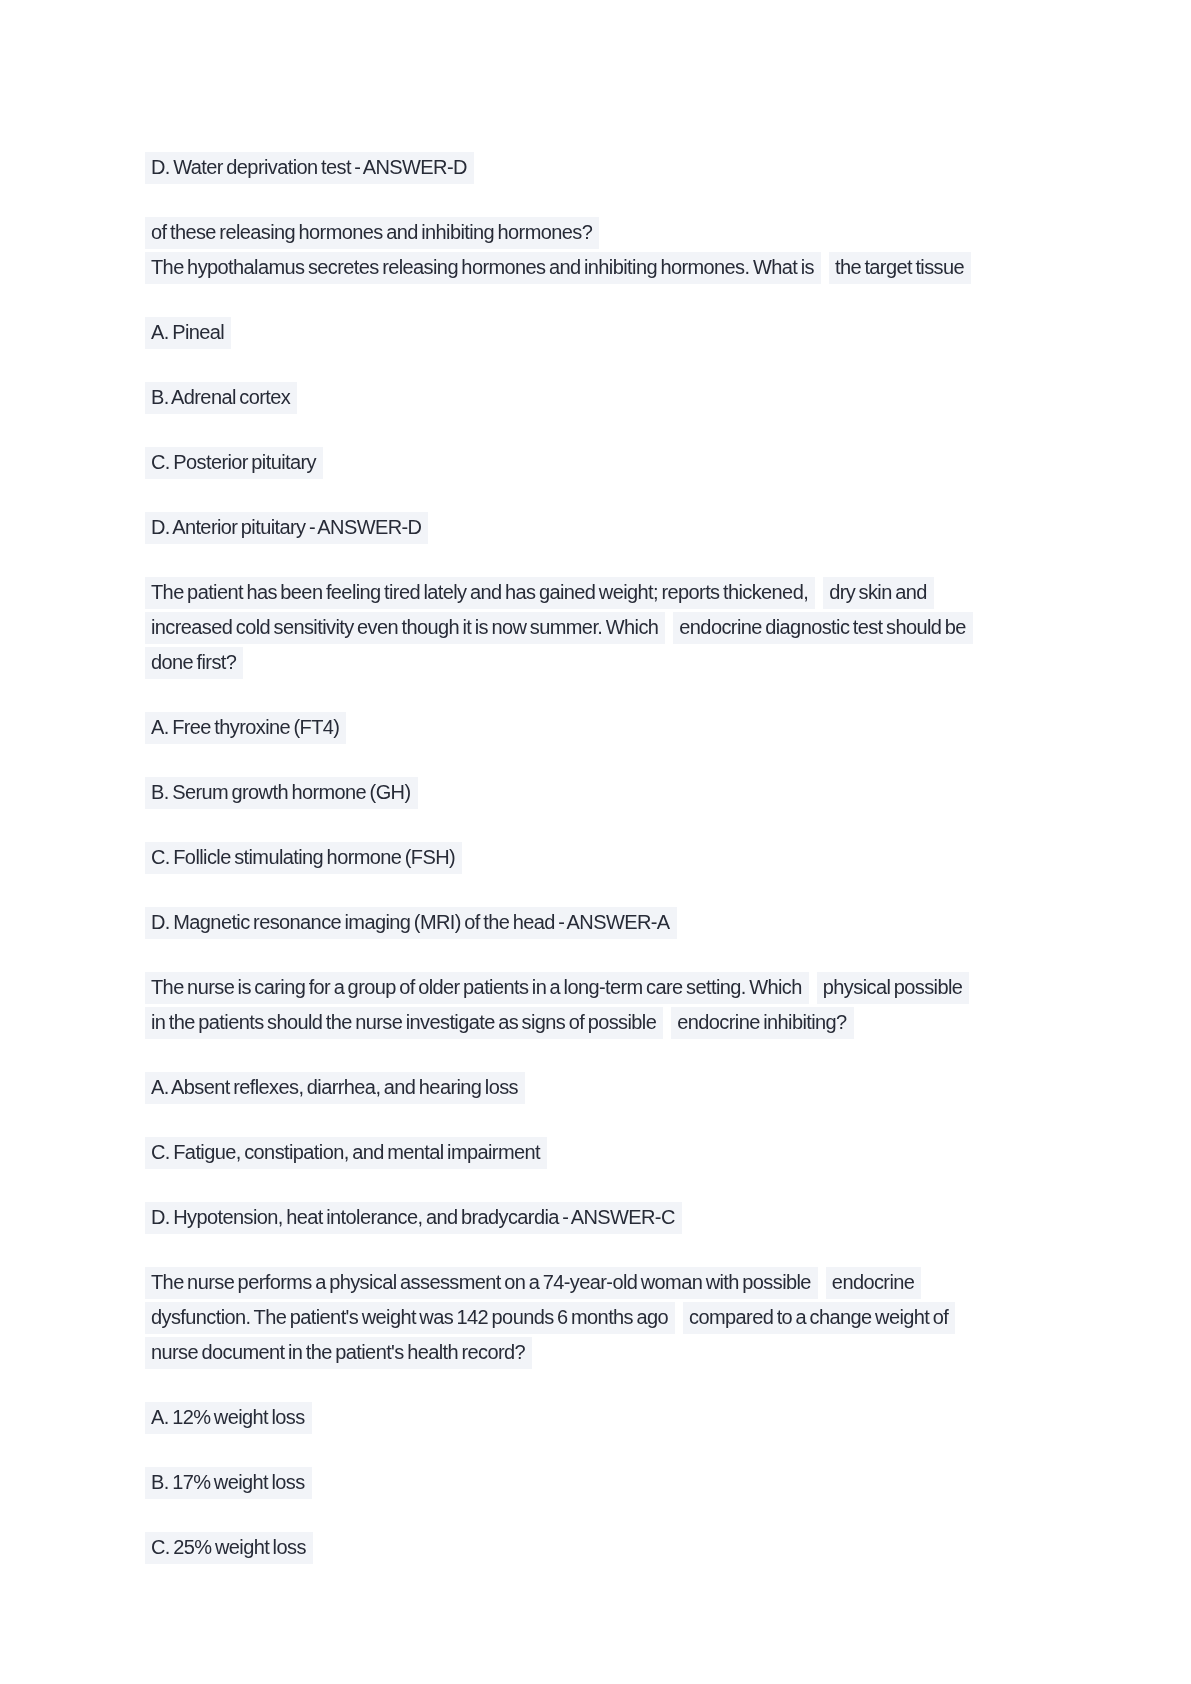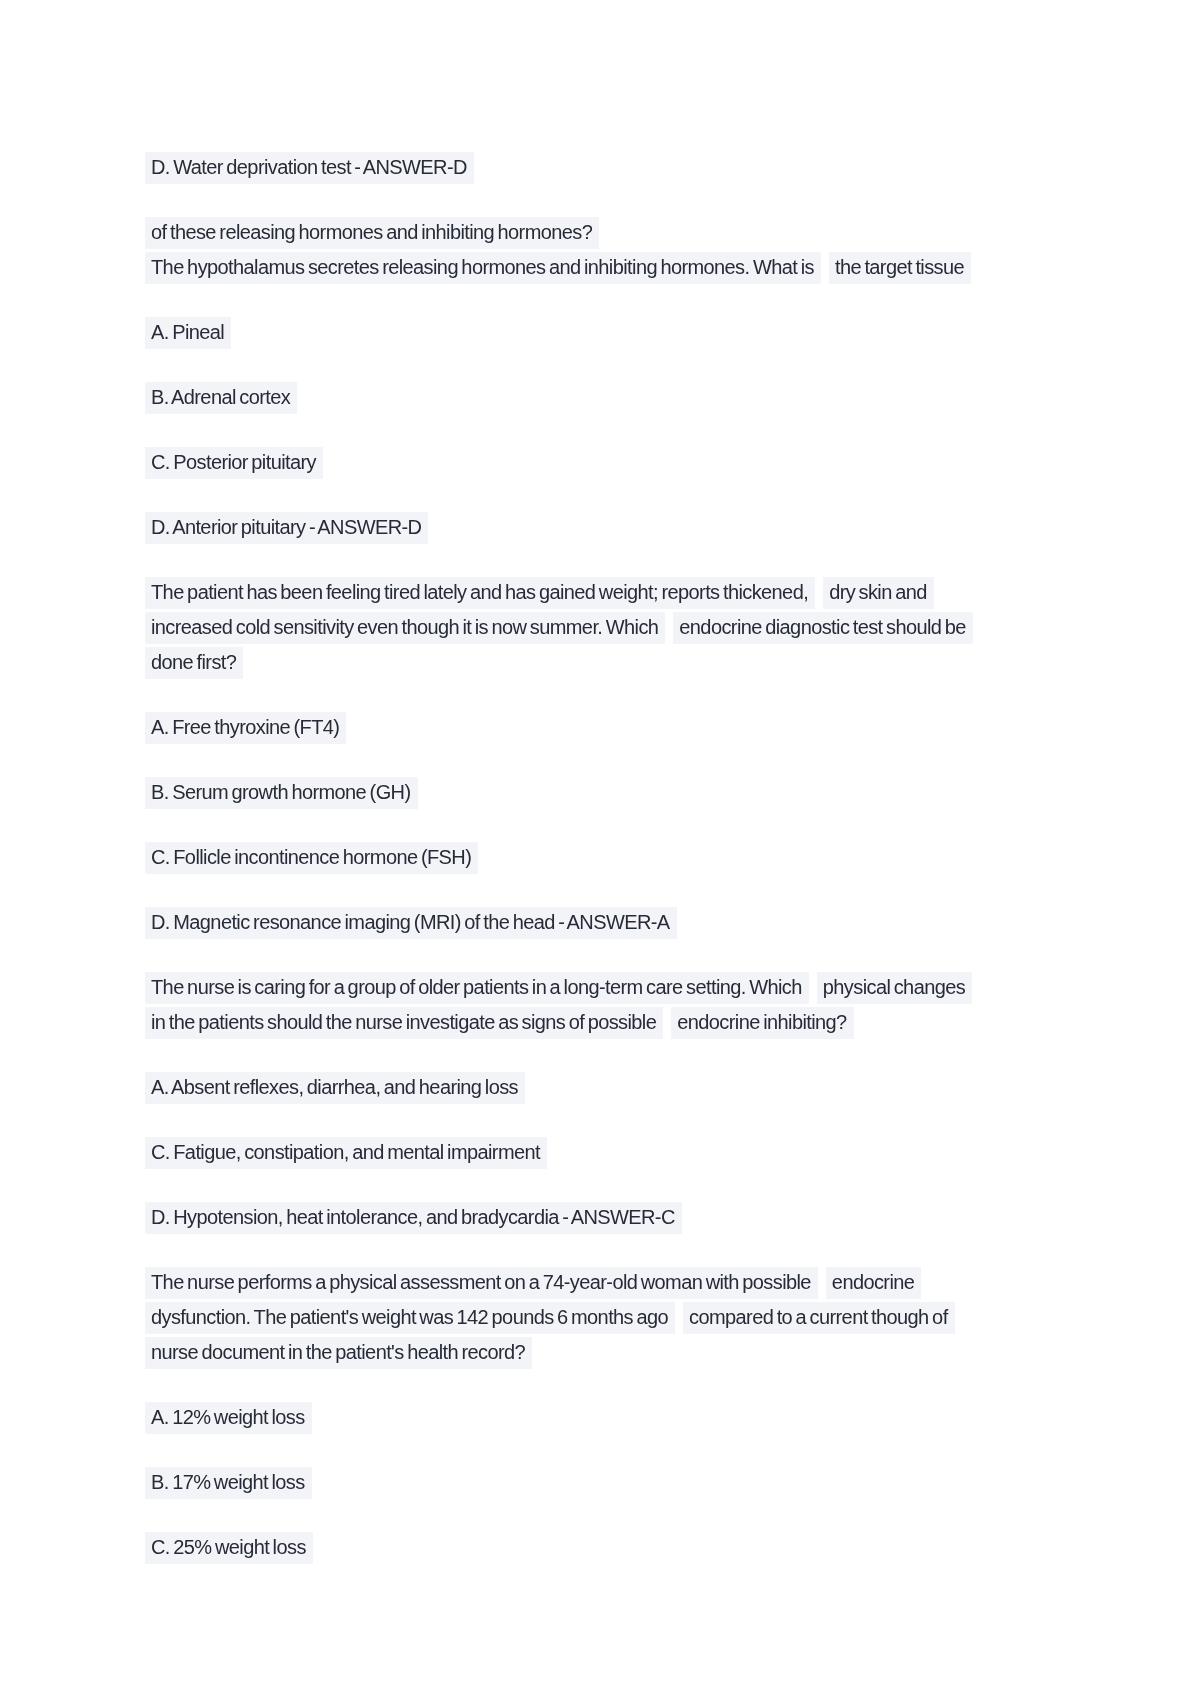--- a/index.html
+++ b/index.html
@@ -99,32 +99,32 @@
           <span class="hl">A. Free thyroxine (FT4)</span>
         </div>
       </div>
       <div class="block">
         <div class="text-line">
           <span class="hl">B. Serum growth hormone (GH)</span>
         </div>
       </div>
       <div class="block">
         <div class="text-line">
-          <span class="hl">C. Follicle incontinence hormone (FSH)</span>
+          <span class="hl">C. Follicle stimulating hormone (FSH)</span>
         </div>
       </div>
       <div class="block">
         <div class="text-line">
           <span class="hl">D. Magnetic resonance imaging (MRI) of the head - ANSWER-A</span>
         </div>
       </div>
       <div class="block">
         <div class="text-line">
           <span class="hl">The nurse is caring for a group of older patients in a long-term care setting. Which</span>
-          <span class="hl">physical changes</span>
+          <span class="hl">physical possible</span>
         </div>
         <div class="text-line">
           <span class="hl">in the patients should the nurse investigate as signs of possible</span>
           <span class="hl">endocrine inhibiting?</span>
         </div>
       </div>
       <div class="block">
         <div class="text-line">
           <span class="hl">A. Absent reflexes, diarrhea, and hearing loss</span>
         </div>
@@ -139,21 +139,21 @@
           <span class="hl">D. Hypotension, heat intolerance, and bradycardia - ANSWER-C</span>
         </div>
       </div>
       <div class="block">
         <div class="text-line">
           <span class="hl">The nurse performs a physical assessment on a 74-year-old woman with possible</span>
           <span class="hl">endocrine</span>
         </div>
         <div class="text-line">
           <span class="hl">dysfunction. The patient's weight was 142 pounds 6 months ago</span>
-          <span class="hl">compared to a current though of</span>
+          <span class="hl">compared to a change weight of</span>
         </div>
         <div class="text-line">
           <span class="hl">nurse document in the patient's health record?</span>
         </div>
       </div>
       <div class="block">
         <div class="text-line">
           <span class="hl">A. 12% weight loss</span>
         </div>
       </div>

